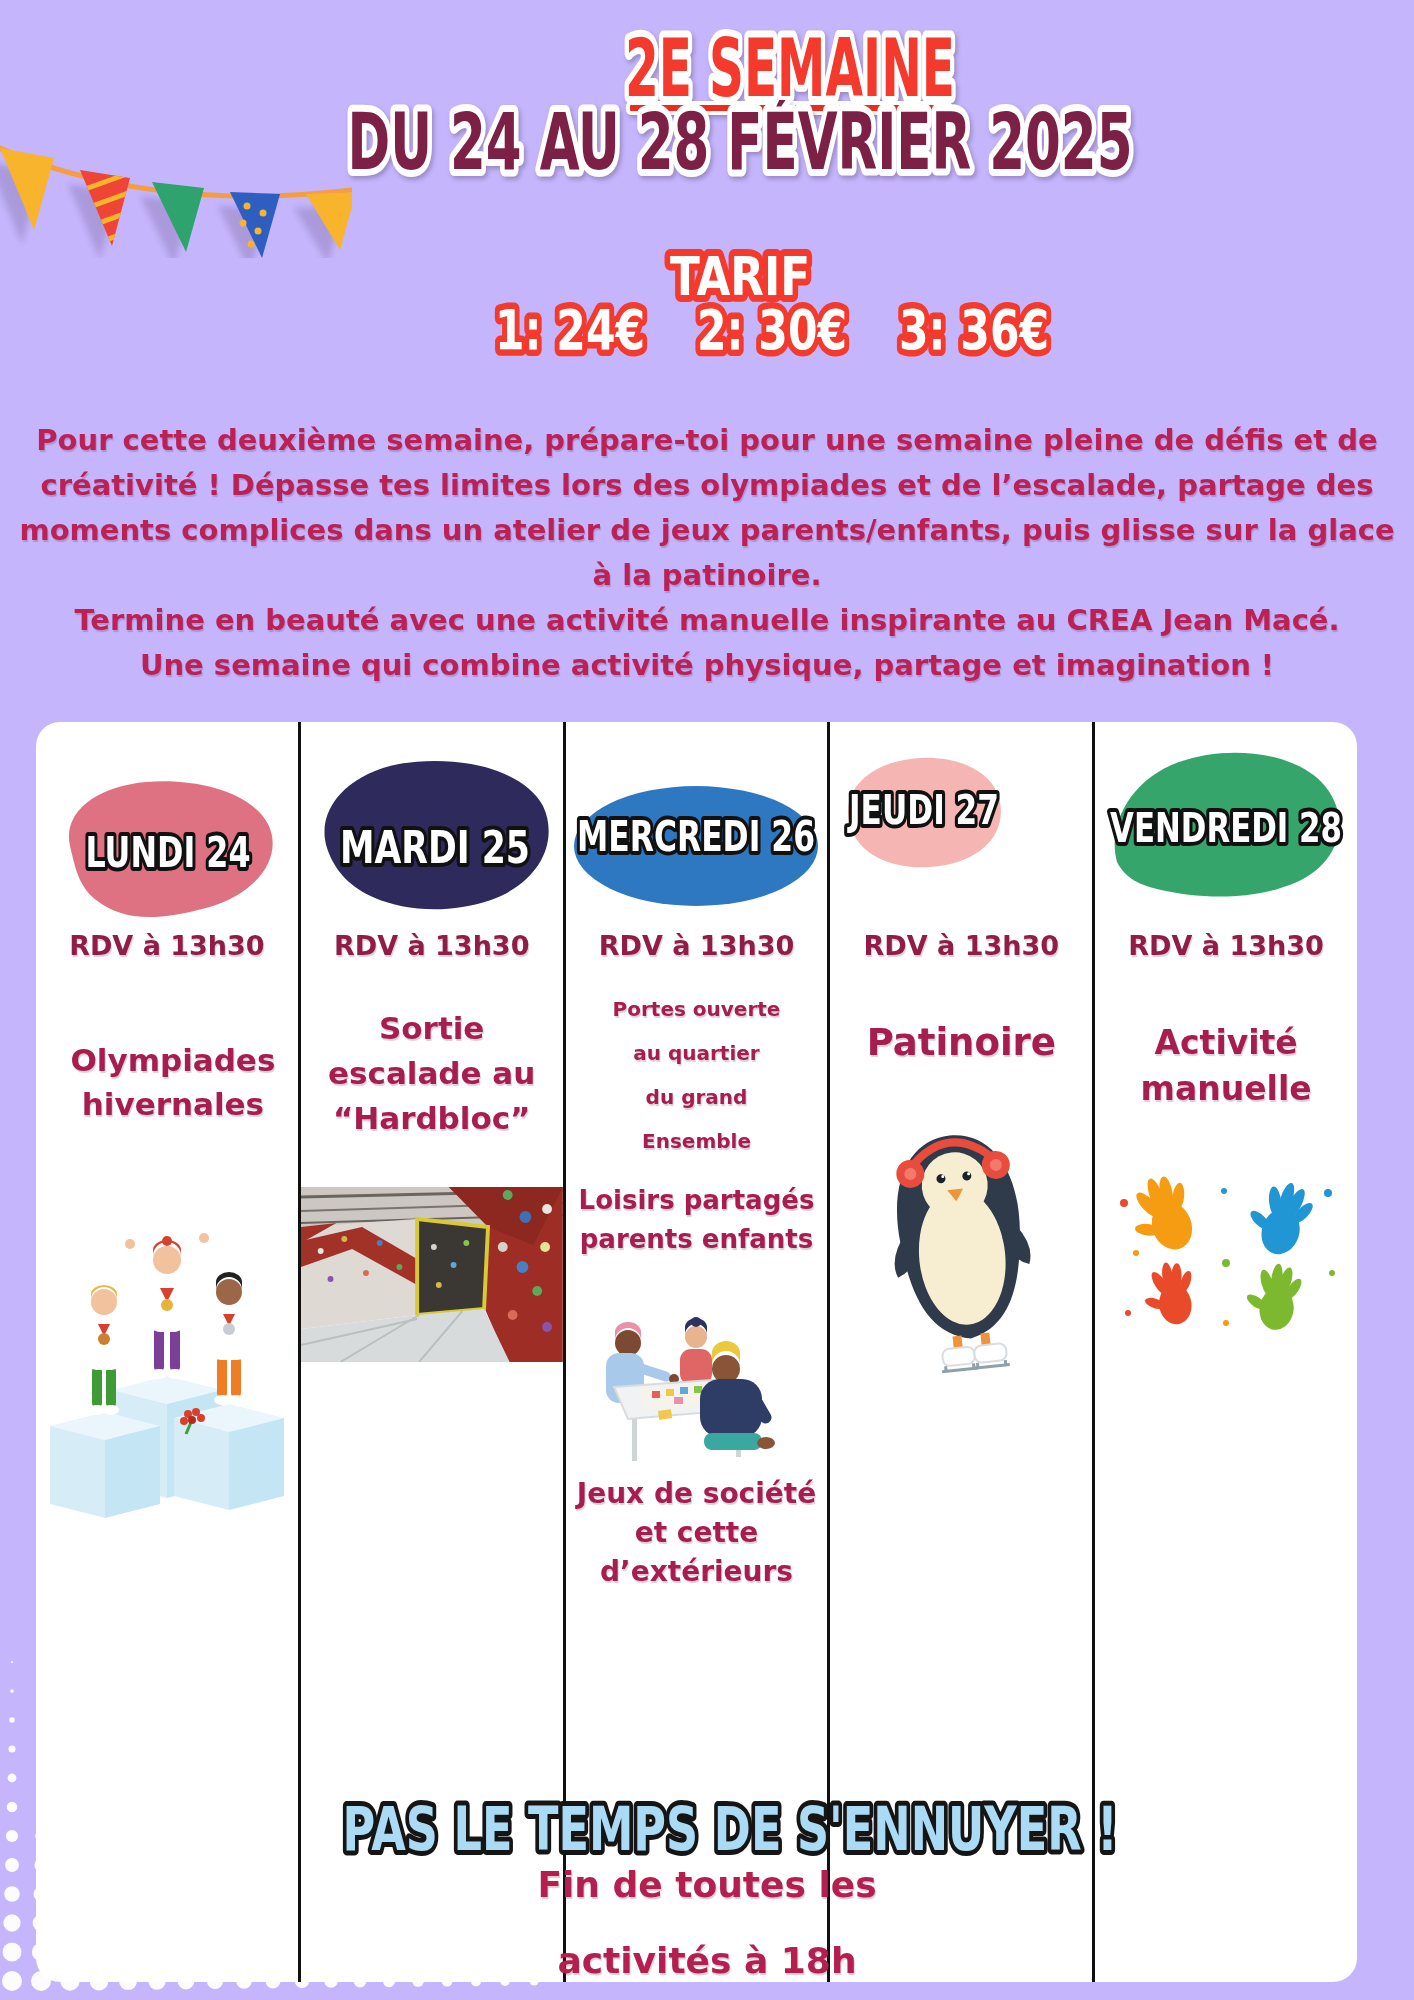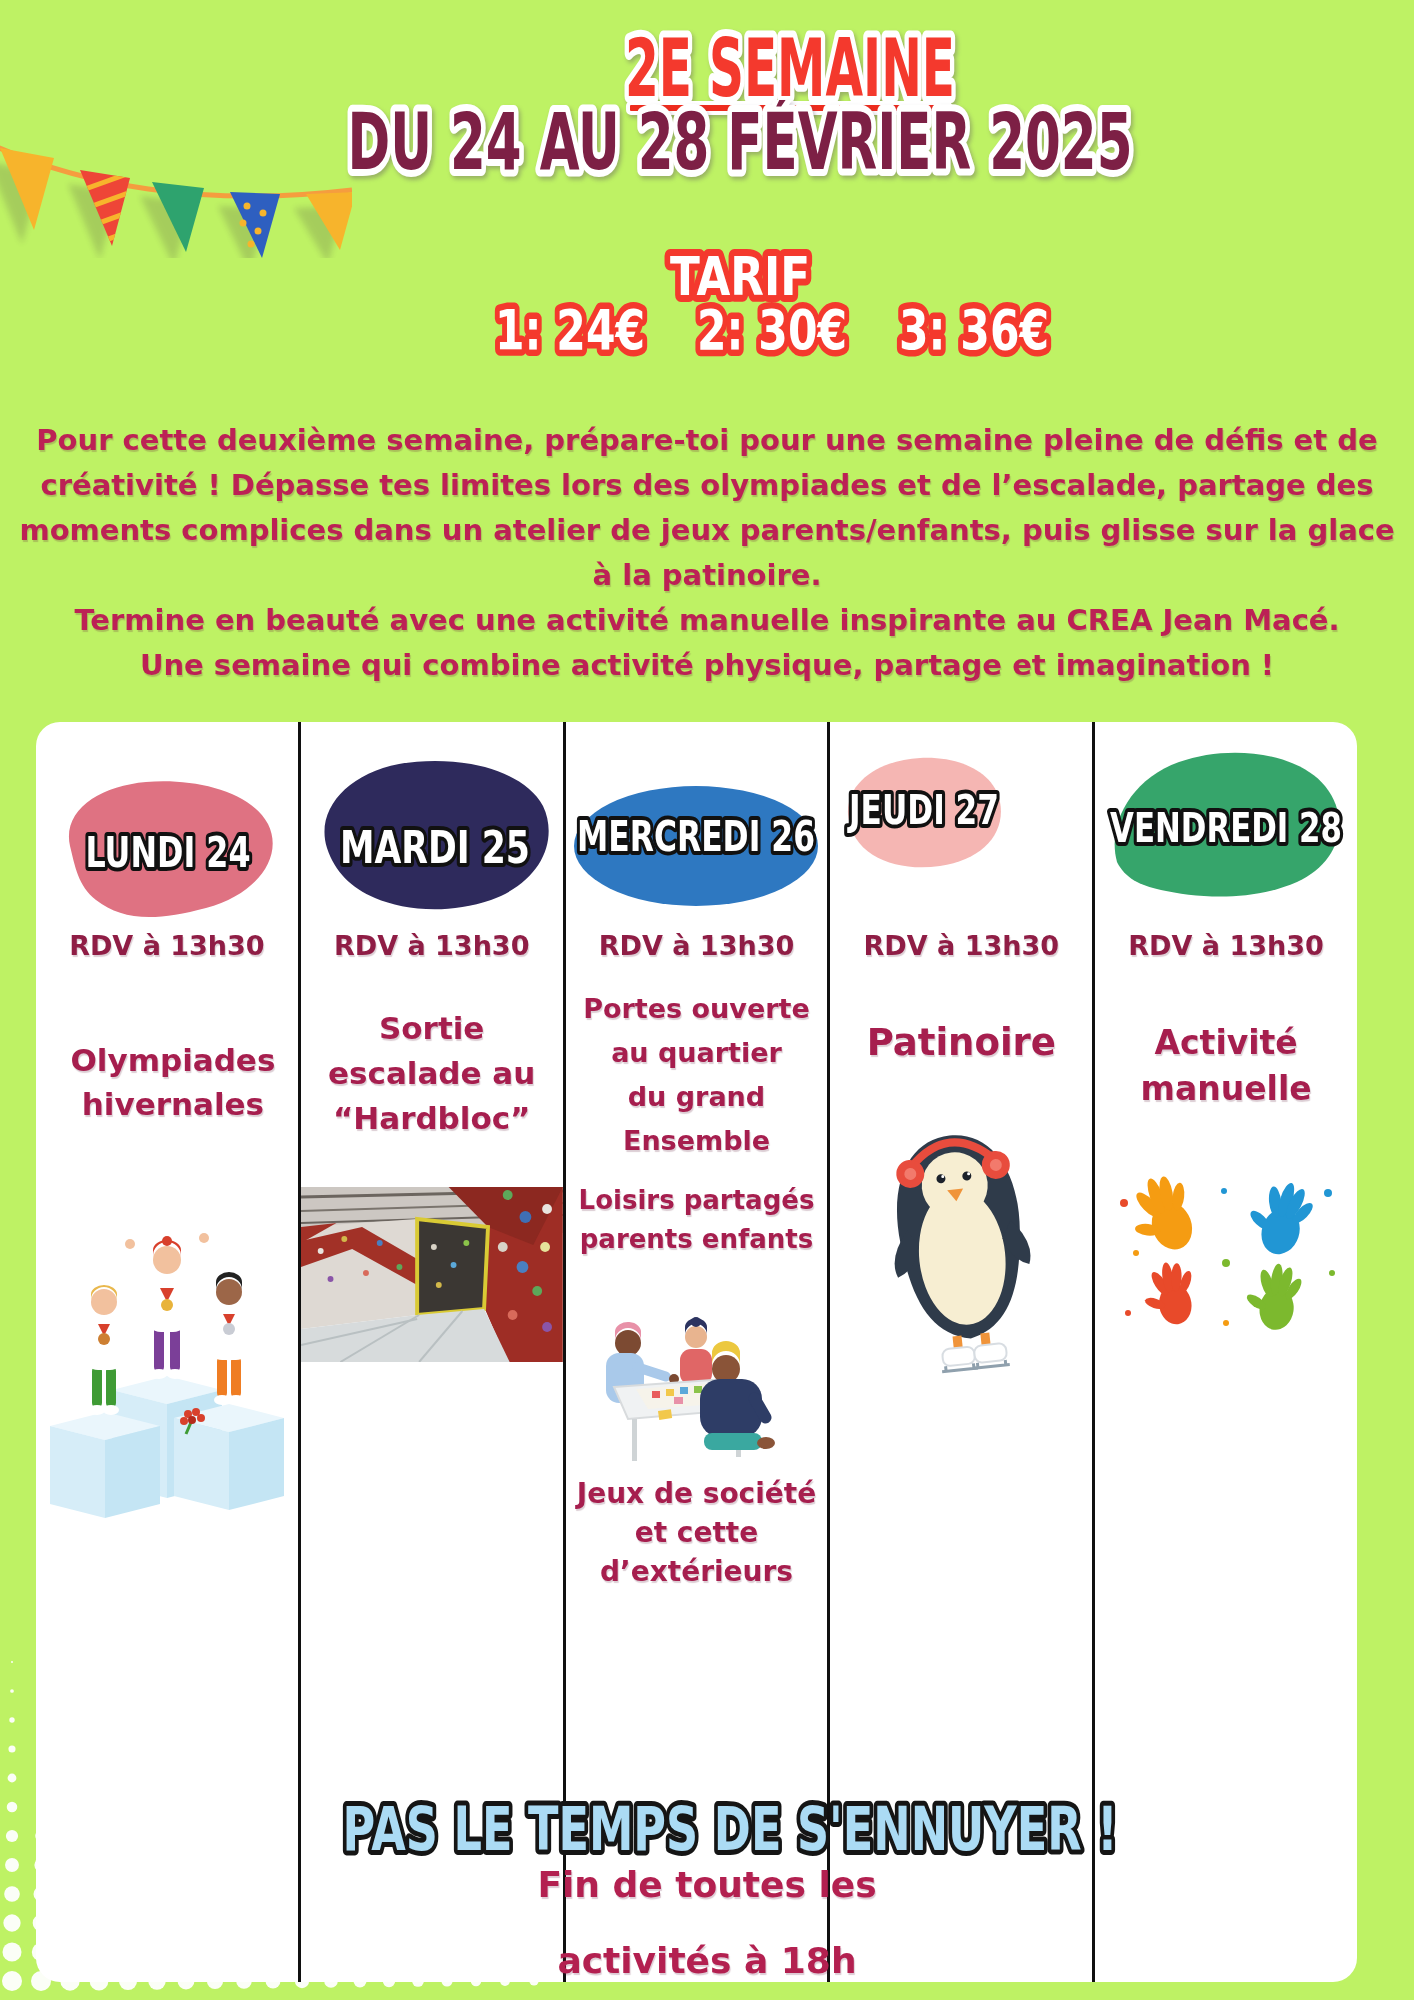--- a/index.html
+++ b/index.html
@@ -1,16 +1,16 @@
 <!DOCTYPE html>
 <html><head>
 <meta charset="utf-8">
 <style>
   html,body{margin:0;padding:0;background:#cfc2dc;}
-  .page{position:relative;width:1414px;height:2000px;background:#bef264;overflow:hidden;
+  .page{position:relative;width:1414px;height:2000px;background:#c4b5fd;overflow:hidden;
         font-family:"DejaVu Sans",sans-serif;}
   .abs{position:absolute;}
   svg text{font-family:"DejaVu Sans","Liberation Sans",sans-serif;font-weight:bold;}
 
   
   .intro{left:0;right:0;top:418px;text-align:center;color:#bc2155;font-weight:bold;
          font-size:29px;line-height:45px;text-shadow:1px 2px 1px rgba(100,20,60,.22);}
 
   
   .panel{left:36px;top:722px;width:1321px;height:1260px;background:#ffffff;
@@ -390,21 +390,21 @@
         </g>
       </svg>
     </div>
 
     <div class="col">
       <svg class="blob-svg" style="top:56px;" viewBox="0 0 250 170">
         <ellipse cx="125" cy="68" rx="122" ry="60" fill="#2e78c1"></ellipse>
         <text x="125" y="58" font-size="42" fill="#ffffff" stroke="#111111" stroke-width="8" stroke-linejoin="round" paint-order="stroke" text-anchor="middle" dominant-baseline="central" textLength="238" lengthAdjust="spacingAndGlyphs">MERCREDI 26</text>
       </svg>
       <div class="rdv">RDV à 13h30</div>
-      <div class="activity" style="top:265px;font-size:27px;line-height:44px;">
+      <div class="activity" style="top:265px;font-size:20px;line-height:44px;">
         <div>Portes ouverte</div>
         <div>au quartier</div>
         <div>du grand</div>
         <div>Ensemble</div>
       </div>
       <div class="activity" style="top:459px;font-size:26px;line-height:39px;">
         <div>Loisirs partagés</div>
         <div>parents enfants</div>
       </div>
       <svg class="ill" style="top:569px;" width="240" height="180" viewBox="0 0 240 180">

